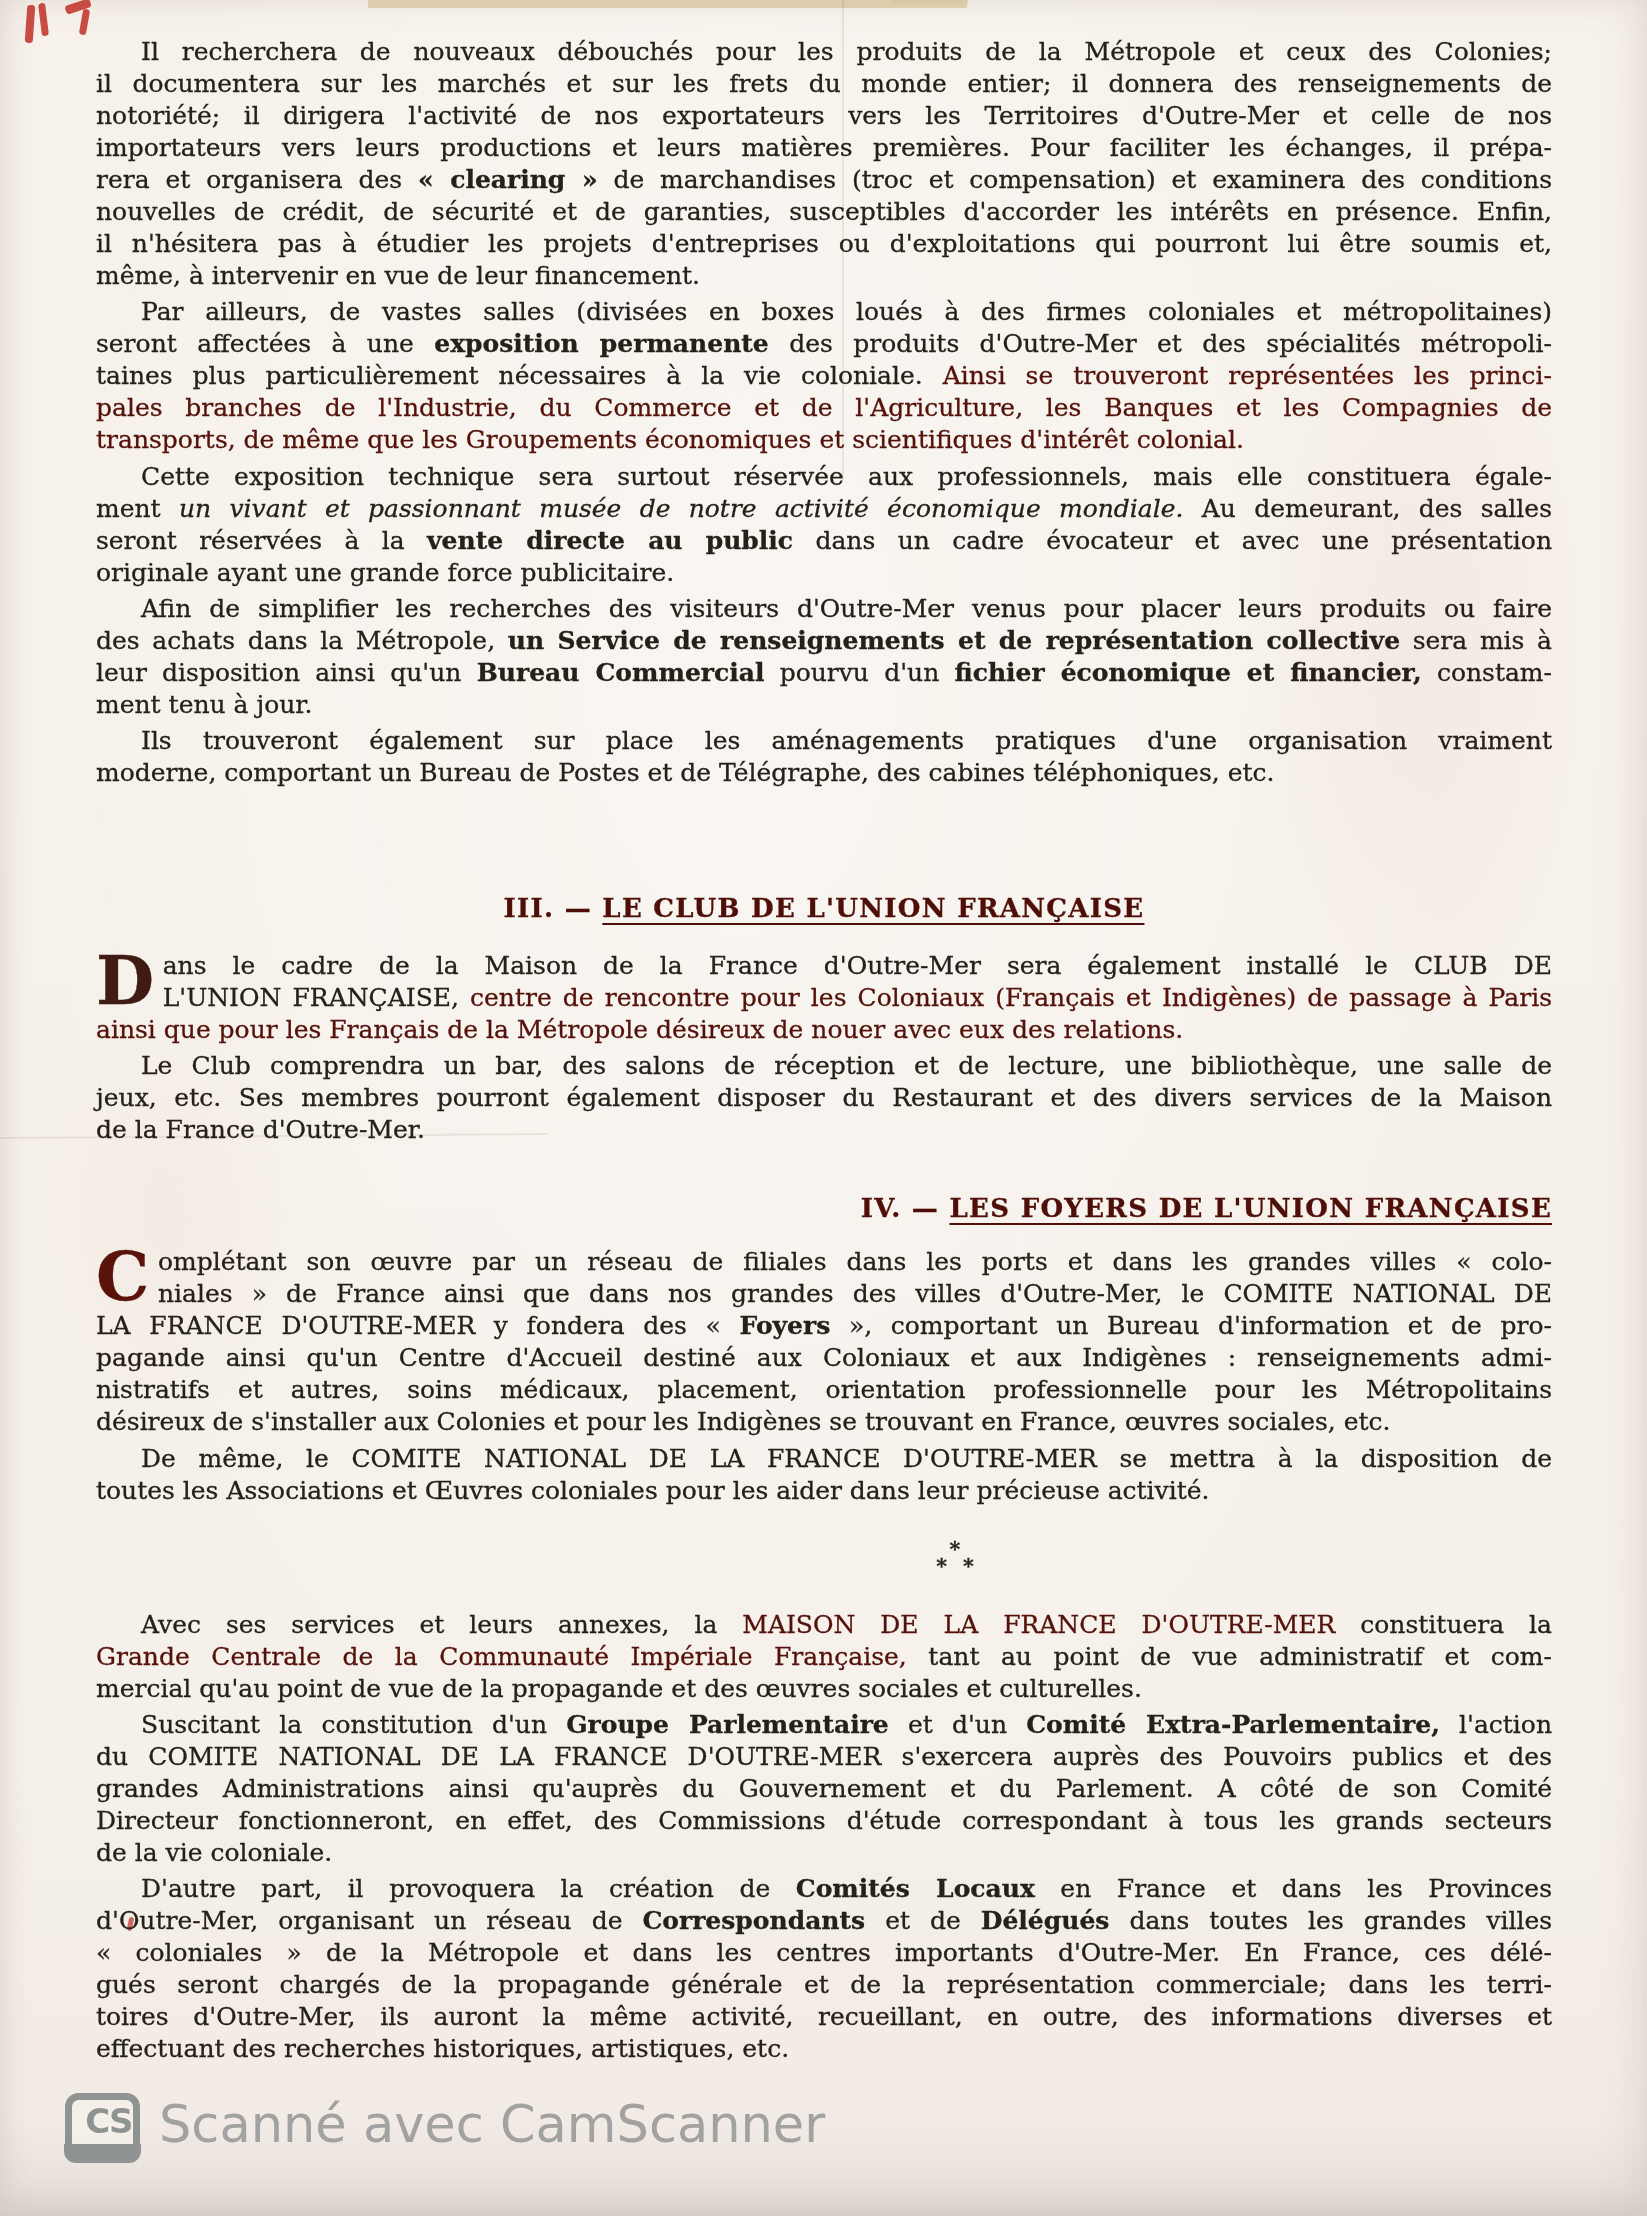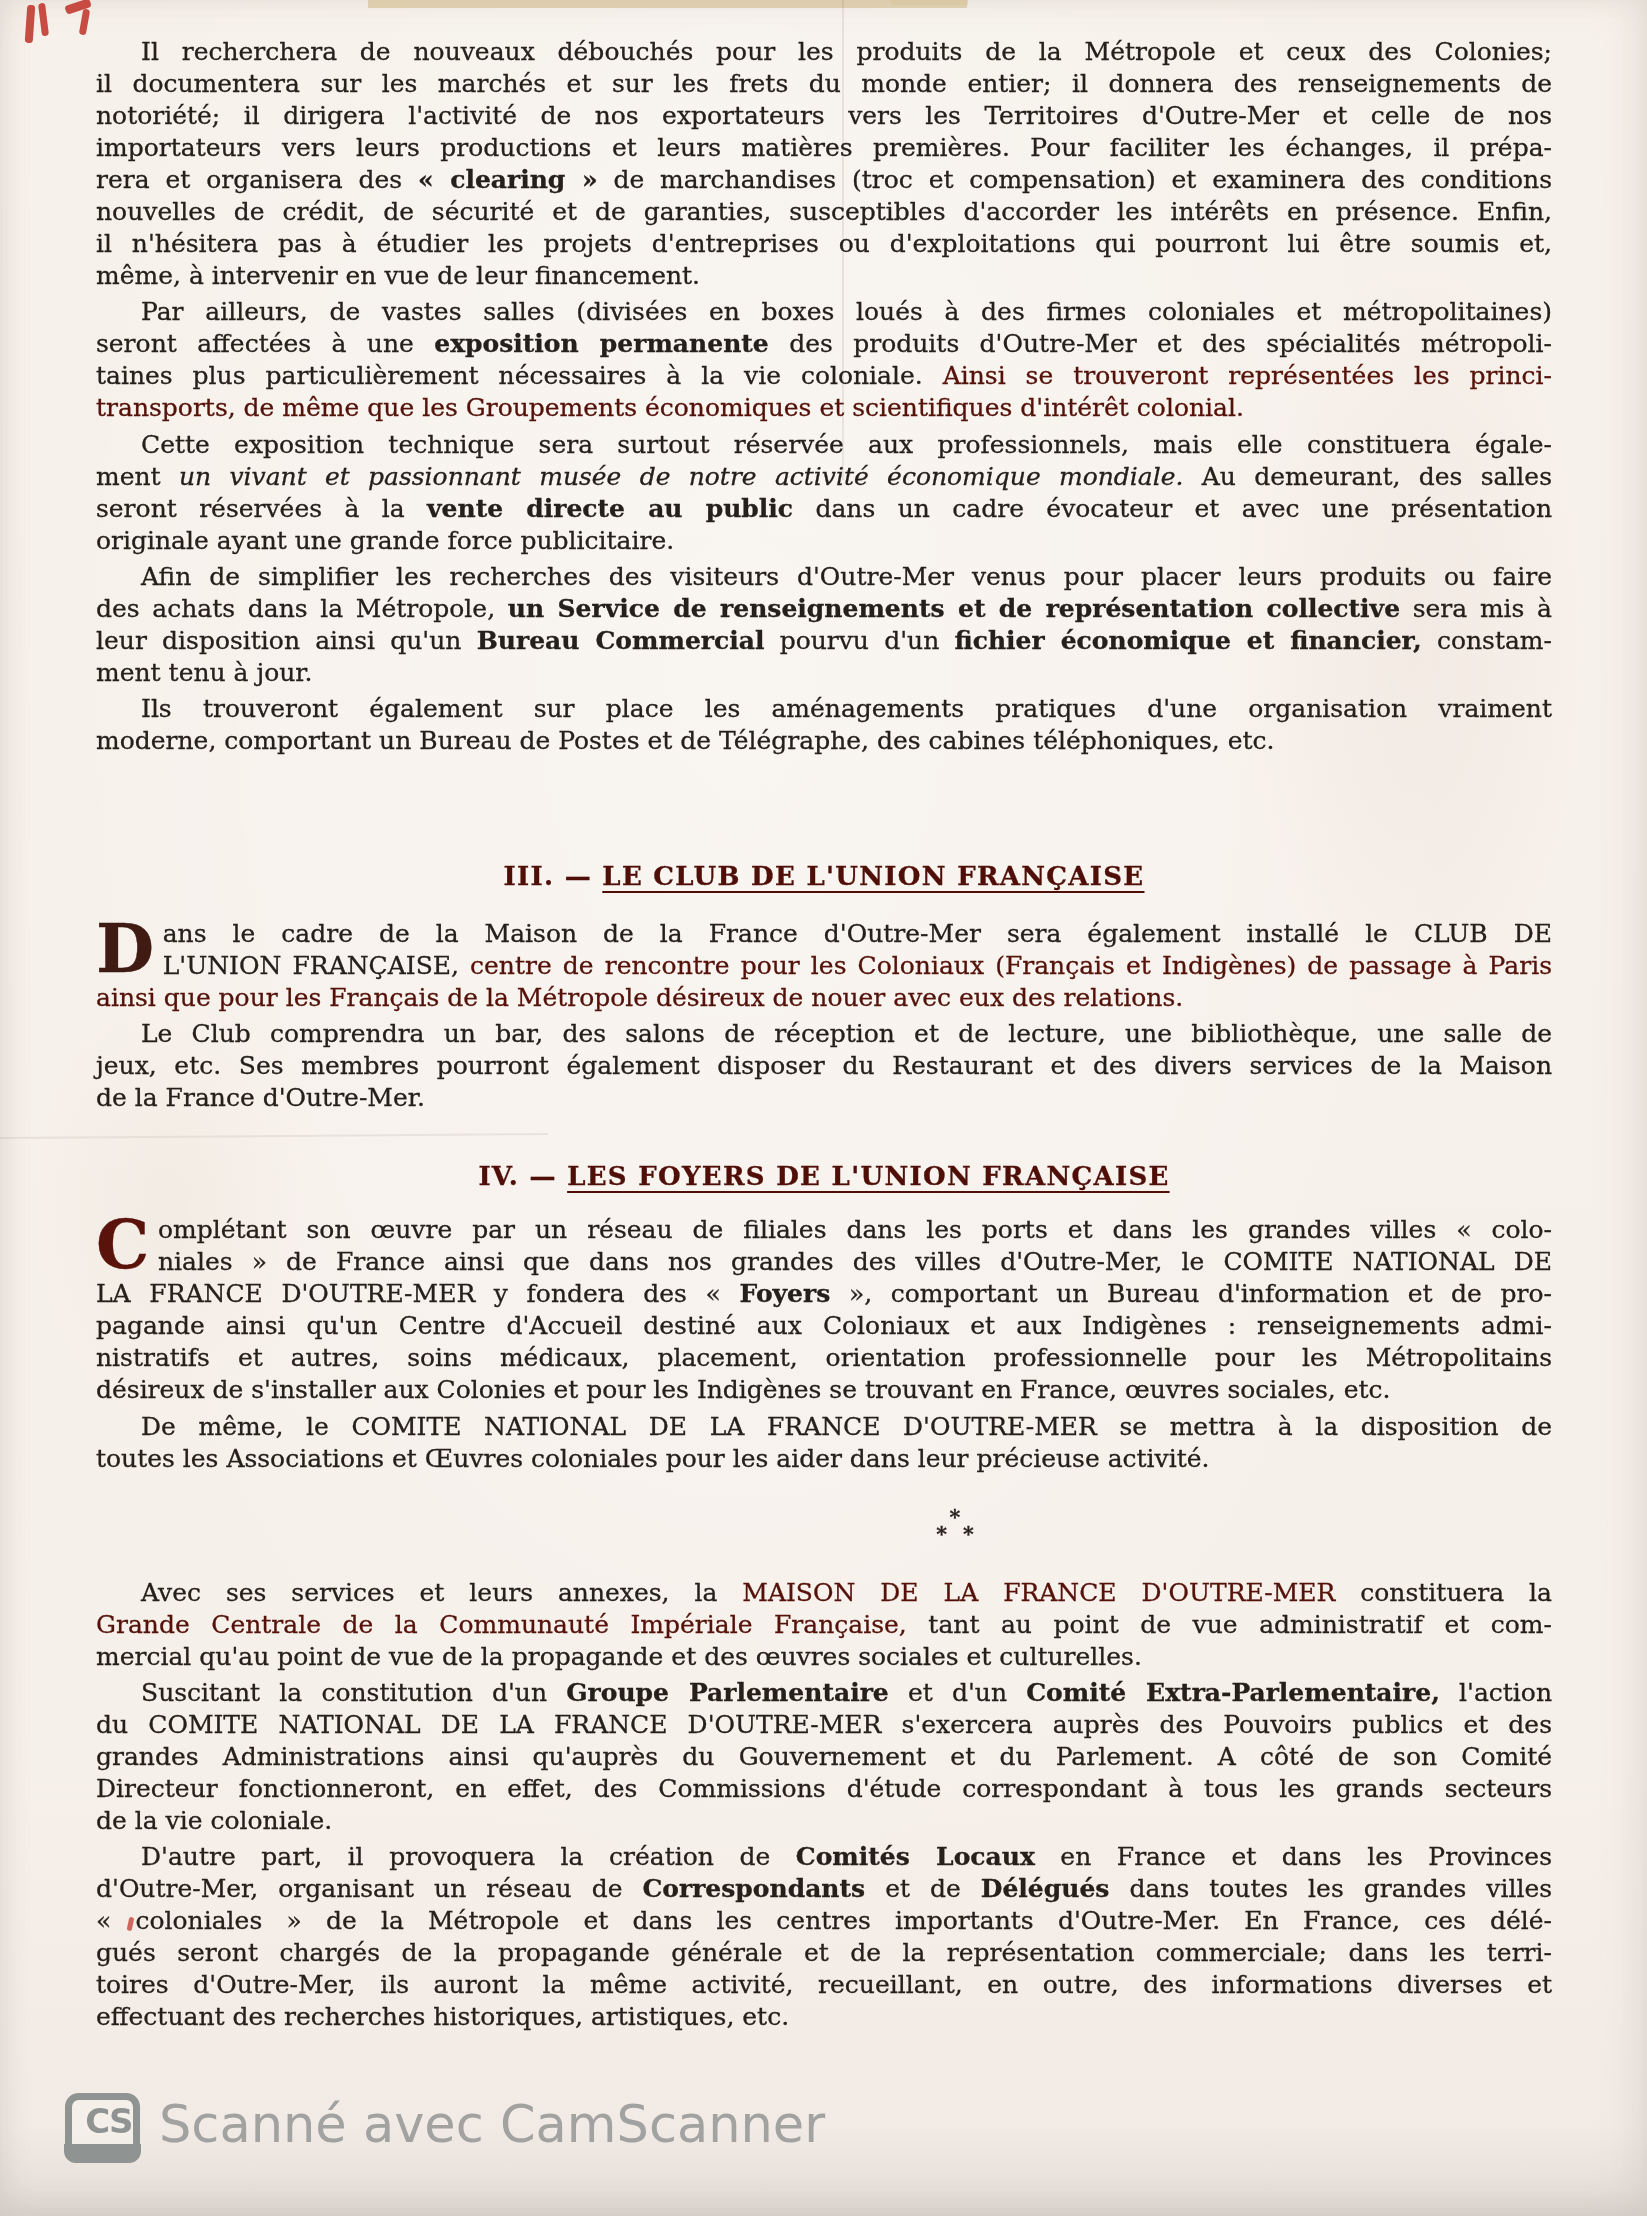--- a/index.html
+++ b/index.html
@@ -40,21 +40,21 @@
   .drop.r{color:#5a130b;}
   .h{
     text-align:center;
     font-weight:700;
     color:#4f0f08;
     font-size:26px;
     letter-spacing:1.3px;
     -webkit-text-stroke:0.3px currentColor;
   }
   .h-1{margin:103px 0 26px 0;}
-  .h-2{margin:46px 0 22px 0;}
+  .h-2{margin:46px 0 22px 0;text-align:right;}
   .h .title{text-decoration:underline;text-underline-offset:6px;text-decoration-thickness:1.7px;}
   .ast{
     position:relative;left:131px;
     margin:34px 0 34px 0;height:34px;
     text-align:center;color:#2a241f;font-weight:700;font-size:20.6px;line-height:17px;
   }
   .ast .a1{display:block;}
   .ast .a2{display:block;word-spacing:8.6px;}
   
   .pen{position:absolute;background:#c23a31;border-radius:3.4px;opacity:.9;}
@@ -114,20 +114,21 @@
         <div class="line"><span>importateurs vers leurs productions et leurs matières premières. Pour faciliter les échanges, il prépa-</span></div>
         <div class="line"><span>rera et organisera des </span><span class="b">« clearing »</span><span> de marchandises (troc et compensation) et examinera des conditions</span></div>
         <div class="line"><span>nouvelles de crédit, de sécurité et de garanties, susceptibles d'accorder les intérêts en présence. Enfin,</span></div>
         <div class="line"><span>il n'hésitera pas à étudier les projets d'entreprises ou d'exploitations qui pourront lui être soumis et,</span></div>
         <div class="line last"><span>même, à intervenir en vue de leur financement.</span></div>
       </div>
       <div class="p">
         <div class="line first"><span>Par ailleurs, de vastes salles (divisées en boxes loués à des firmes coloniales et métropolitaines)</span></div>
         <div class="line"><span>seront affectées à une </span><span class="b">exposition permanente</span><span> des produits d'Outre-Mer et des spécialités métropoli-</span></div>
         <div class="line"><span>taines plus particulièrement nécessaires à la vie coloniale. </span><span class="r">Ainsi se trouveront représentées les princi-</span></div>
+        <div class="line"><span class="r">pales branches de l'Industrie, du Commerce et de l'Agriculture, les Banques et les Compagnies de</span></div>
         <div class="line last"><span class="r">transports, de même que les Groupements économiques et scientifiques d'intérêt colonial.</span></div>
       </div>
       <div class="p">
         <div class="line first"><span>Cette exposition technique sera surtout réservée aux professionnels, mais elle constituera égale-</span></div>
         <div class="line"><span>ment </span><span class="i">un vivant et passionnant musée de notre activité économique mondiale.</span><span> Au demeurant, des salles</span></div>
         <div class="line"><span>seront réservées à la </span><span class="b">vente directe au public</span><span> dans un cadre évocateur et avec une présentation</span></div>
         <div class="line last"><span>originale ayant une grande force publicitaire.</span></div>
       </div>
       <div class="p">
         <div class="line first"><span>Afin de simplifier les recherches des visiteurs d'Outre-Mer venus pour placer leurs produits ou faire</span></div>

